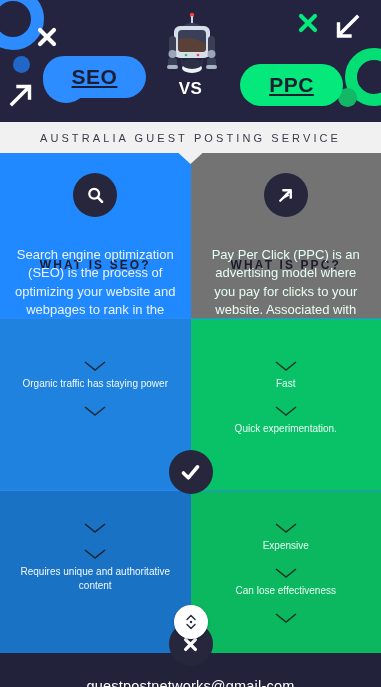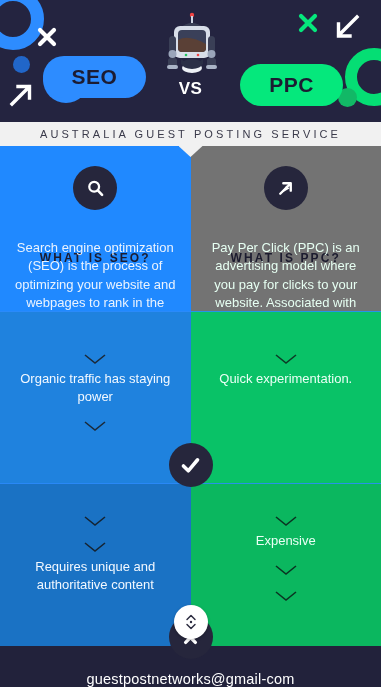--- a/index.html
+++ b/index.html
@@ -40,35 +40,35 @@
   .arrow-dl { right:20px; top:14px; width:28px; height:28px; }
   .ring-green {
     width:58px; height:58px; border-radius:50%;
     border:12px solid #05de74; right:-22px; top:48px;
   }
   .dot-green { width:19px; height:19px; border-radius:50%; background:#12b866; right:24px; top:88px; }
 
   .pill {
     position:absolute; top:56px; height:42px;
     border-radius:21px; display:flex; align-items:center; justify-content:center;
-    font-size:21px; font-weight:bold; color:#1c1c32; letter-spacing:0.5px;
+    font-size:21px; font-weight:bold; color:#1c1c32; letter-spacing:0.5px;text-decoration:underline;
   }
   .pill-seo { left:43px; width:103px; background:#2d8cff; }
   .pill-ppc { right:38px; width:103px; background:#05e87c;margin-top:8px; }
 
   .mascot { position:absolute; left:164px; top:12px; width:56px; height:70px; }
   .vs {
     position:absolute; left:0; right:0; top:79px;
     text-align:center; color:#ffffff; font-size:17px; font-weight:bold;
     letter-spacing:0.5px;
   }
 
   
   .titlebar {
-    position:relative; height:24px; background:#f1f1f1;
+    position:relative; height:31px; background:#f1f1f1;
     display:flex; align-items:center; justify-content:center;
     font-size:11px; letter-spacing:3.1px; color:#3a3a4a;
   }
 
   
   .columns { position:relative; height:500px; display:flex; }
   .col { width:50%; position:relative; }
 
   .band { width:100%; position:relative; }
   .b1 { height:165px; }
@@ -110,21 +110,21 @@
   .sec-body {
     position:absolute; left:14px; right:14px; top:93px;
     text-align:center; color:#eaf3ff; font-size:13px; line-height:1.42;
   }
   .ppc .sec-body { color:#e6fff2; }
 
   .list { position:absolute; left:10px; right:10px; top:0; }
   .list-item { text-align:center; }
   .chev { display:block; margin:0 auto 5px; }
   .item-txt {
-    display:block; color:#f2f8ff; font-size:13px; line-height:1.4;
+    display:block; color:#f2f8ff; font-size:10px; line-height:1.4;
     padding:0 6px;
   }
   .ppc .item-txt { color:#eafff5; }
   .list-pros { top:42px; }
   .list-cons { top:32px; }
   .list-item + .list-item { margin-top:14px; }
 
   .badge {
     position:absolute; left:50%; transform:translate(-50%,-50%);
     width:44px; height:44px; border-radius:50%;
@@ -265,36 +265,43 @@
         </div>
         <div class="sec-title">WHAT IS PPC?</div>
         <div class="sec-body">Pay Per Click (PPC) is an advertising model where you pay for clicks to your website. Associated with Google Ads</div>
       </div>
       <div class="band b2">
         <div class="list list-pros">
           <div class="list-item">
             <svg class="chev" width="24" height="12" viewBox="0 0 24 12">
               <path d="M2 2 L12 10 L22 2" fill="none" stroke="#0d3a26" stroke-width="1.6"></path>
             </svg>
+            <span class="item-txt">Fast</span>
+          </div>
+          <div class="list-item">
+            <svg class="chev" width="24" height="12" viewBox="0 0 24 12">
+              <path d="M2 2 L12 10 L22 2" fill="none" stroke="#0d3a26" stroke-width="1.6"></path>
+            </svg>
             <span class="item-txt">Quick experimentation.</span>
           </div>
         </div>
       </div>
       <div class="band b3">
         <div class="list list-cons">
           <div class="list-item">
             <svg class="chev" width="24" height="12" viewBox="0 0 24 12">
               <path d="M2 2 L12 10 L22 2" fill="none" stroke="#0b3422" stroke-width="1.6"></path>
             </svg>
             <span class="item-txt">Expensive</span>
           </div>
           <div class="list-item">
             <svg class="chev" width="24" height="12" viewBox="0 0 24 12">
               <path d="M2 2 L12 10 L22 2" fill="none" stroke="#0b3422" stroke-width="1.6"></path>
             </svg>
+            <span class="item-txt">Can lose effectiveness</span>
           </div>
           <div class="list-item">
             <svg class="chev" width="24" height="12" viewBox="0 0 24 12">
               <path d="M2 2 L12 10 L22 2" fill="none" stroke="#0b3422" stroke-width="1.6"></path>
             </svg>
           </div>
         </div>
       </div>
     </div>
 

